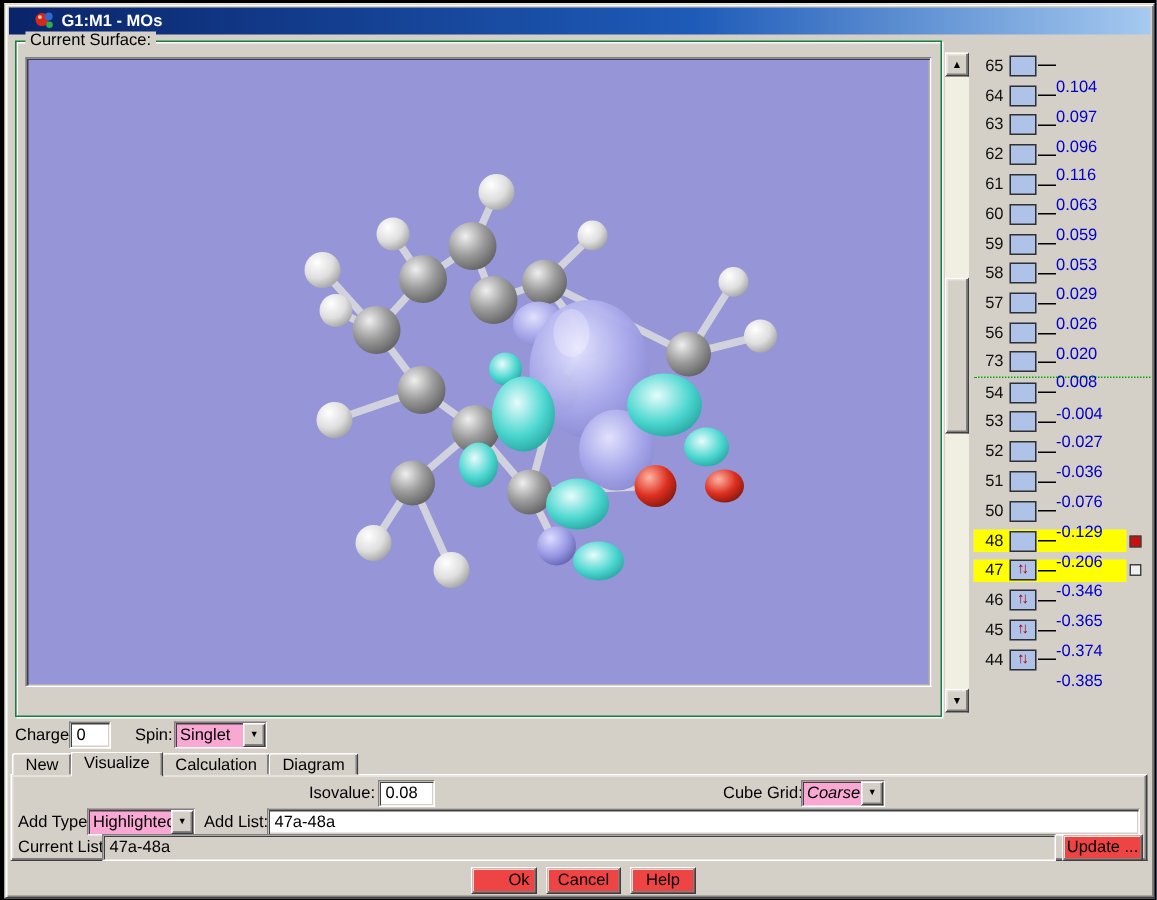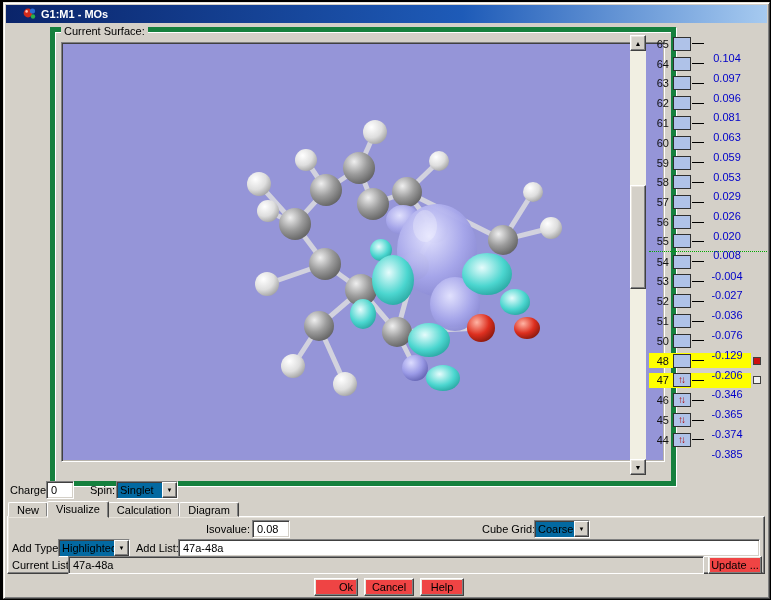--- a/index.html
+++ b/index.html
@@ -14,21 +14,21 @@
   }
   .titlebar{
     position:absolute;left:2px;top:2px;right:2px;height:18px;
     background:linear-gradient(90deg,#0a246a 0%,#1e5bb8 60%,#a6caf0 100%);
     display:flex;align-items:center;padding:0 17px;color:#fff;font-weight:bold;
   }
   .titleicon{width:14px;height:14px;margin-right:4px;}
   
   .groupbox{
     position:absolute;left:6px;top:24px;width:616px;height:449px;
-    border:5px solid #15803d;box-shadow:1px 1px 0 #ffffff, inset 1px 1px 0 #ffffff;margin-left:40px;
+    border:1px solid #15803d;box-shadow:1px 1px 0 #ffffff, inset 1px 1px 0 #ffffff;
   }
   .gb-label{position:absolute;left:6px;top:-7px;background:#d4d0c8;padding:0 3px;}
   .viewport{
     position:absolute;left:6px;top:10px;width:602px;height:418px;background:#9595d8;
     border:1px solid;border-color:#808080 #ffffff #ffffff #808080;
     box-shadow:inset 1px 1px 0 #404040, inset -1px -1px 0 #b8b4ac;
   }
   .viewport svg{position:absolute;left:1px;top:1px;}
   .status{position:absolute;left:8px;top:434px;}
   
@@ -53,33 +53,33 @@
     background-size:102px 15px;background-repeat:no-repeat;background-position:0 50%;
   }
   .mo-row.sep-below{border-bottom:1px dotted #00aa00;}
   .mo-num{width:20px;text-align:right;color:#101010;}
   .mo-box{
     width:16px;height:12px;background:#afc2e8;border:1px solid #303030;margin-left:4px;
     display:flex;align-items:center;justify-content:center;box-sizing:content-box;overflow:hidden;
   }
   .mo-arrows{font-size:10px;line-height:10px;color:#b00000;letter-spacing:-2px;margin-left:-2px;}
   .mo-tick{width:12px;height:1px;background:#000;margin-left:1px;}
-  .mo-val{width:46px;text-align:center;color:#0000c8;margin-top:28px;}
+  .mo-val{width:46px;text-align:left;color:#0000c8;margin-top:28px;}
   .mo-marker{width:8px;height:8px;margin-left:3px;border:1px solid #404040;box-sizing:border-box;}
   
   .label{position:absolute;}
   .field{
     position:absolute;background:#fff;height:18px;box-sizing:border-box;
     border:1px solid;border-color:#808080 #fff #fff #808080;
     box-shadow:inset 1px 1px 0 #404040, inset -1px -1px 0 #d4d0c8;
     font-family:"Liberation Sans",sans-serif;font-size:11px;padding:1px 4px;color:#000;outline:none;
   }
   .field.disabled{background:#d4d0c8;}
   .combo{
-    position:absolute;height:18px;box-sizing:border-box;background:#0369a1;
+    position:absolute;height:18px;box-sizing:border-box;background:#f9a8d4;
     border:1px solid;border-color:#808080 #fff #fff #808080;
     box-shadow:inset 1px 1px 0 #404040;display:flex;align-items:stretch;justify-content:center;
   }
   .ctext{flex:1;display:flex;align-items:center;padding-left:3px;overflow:hidden;white-space:nowrap;}
   .cbtn{
     width:15px;background:#d4d0c8;border:1px solid;border-color:#fff #404040 #404040 #fff;
     box-shadow:inset -1px -1px 0 #808080;display:flex;align-items:center;justify-content:center;
     font-size:6px;box-sizing:border-box;
   }
   .tabs{position:absolute;left:4px;top:497px;height:17px;display:flex;align-items:flex-end;z-index:4;}
@@ -258,21 +258,21 @@
       <div class="mo-row">
         <span class="mo-num">63</span>
         <span class="mo-box"></span>
         <span class="mo-tick"></span>
         <span class="mo-val">0.096</span>
       </div>
       <div class="mo-row">
         <span class="mo-num">62</span>
         <span class="mo-box"></span>
         <span class="mo-tick"></span>
-        <span class="mo-val">0.081</span>
+        <span class="mo-val">0.116</span>
       </div>
       <div class="mo-row">
         <span class="mo-num">61</span>
         <span class="mo-box"></span>
         <span class="mo-tick"></span>
         <span class="mo-val">0.063</span>
       </div>
       <div class="mo-row">
         <span class="mo-num">60</span>
         <span class="mo-box"></span>
@@ -297,21 +297,21 @@
         <span class="mo-tick"></span>
         <span class="mo-val">0.026</span>
       </div>
       <div class="mo-row">
         <span class="mo-num">56</span>
         <span class="mo-box"></span>
         <span class="mo-tick"></span>
         <span class="mo-val">0.020</span>
       </div>
       <div class="mo-row sep-below">
-        <span class="mo-num">55</span>
+        <span class="mo-num">73</span>
         <span class="mo-box"></span>
         <span class="mo-tick"></span>
         <span class="mo-val">0.008</span>
       </div>
       <div class="mo-row">
         <span class="mo-num">54</span>
         <span class="mo-box"></span>
         <span class="mo-tick"></span>
         <span class="mo-val">-0.004</span>
       </div>
@@ -393,21 +393,21 @@
     <div class="tab">New</div>
     <div class="tab active">Visualize</div>
     <div class="tab">Calculation</div>
     <div class="tab">Diagram</div>
   </div>
 
   <div class="tabpanel">
     <span class="label" style="left:198px;top:6px;">Isovalue:</span>
     <input class="field" style="left: 244px; top: 3px; width: 38px;" value="0.08">
     <span class="label" style="left:474px;top:6px;">Cube Grid:</span>
-    <div class="combo" style="left:526px;top:3px;width:56px;">
+    <div class="combo" style="left:526px;top:3px;width:56px;font-style:italic;">
       <span class="ctext">Coarse</span>
       <span class="cbtn">▼</span>
     </div>
 
     <span class="label" style="left:4px;top:25px;">Add Type:</span>
     <div class="combo" style="left:50px;top:22px;width:72px;">
       <span class="ctext">Highlighted</span>
       <span class="cbtn">▼</span>
     </div>
     <span class="label" style="left:128px;top:25px;">Add List:</span>

